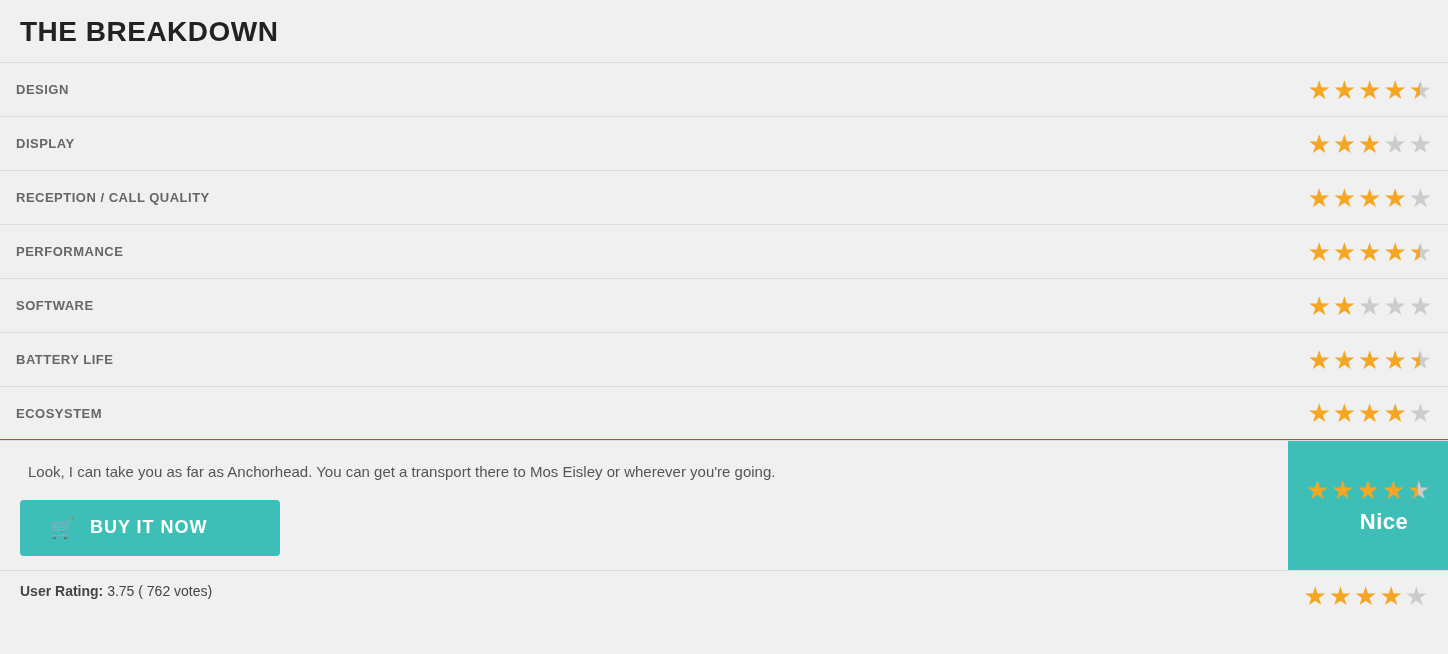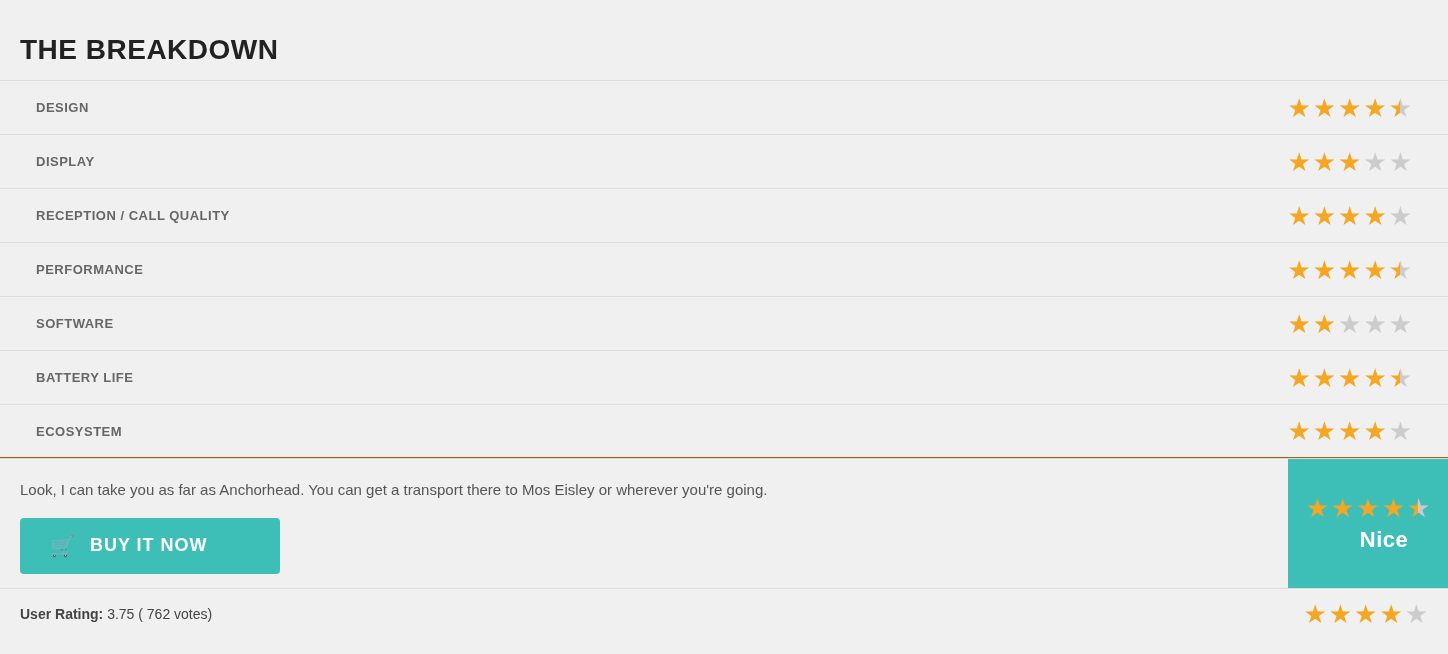--- a/index.html
+++ b/index.html
@@ -11,29 +11,29 @@
     .container {
       width: 1448px;
       min-height: 654px;
       background: #f0f0f0;
       padding: 0;
     }
     .section-title {
       font-size: 28px;
       font-weight: 900;
       color: #222;
-      padding: 34px 20px 14px 20px;
+      padding: 16px 20px 14px 20px;
       background: #f0f0f0;
       letter-spacing: 0.5px;
     }
     .breakdown-row {
       display: flex;
       align-items: center;
       justify-content: space-between;
-      padding: 0 36px;
+      padding: 0 16px;
       height: 54px;
       border-top: 1px solid #ddd;
       background: #f0f0f0;
     }
     .breakdown-row:last-of-type {
       border-bottom: 1px solid #a16207;
     }
     .row-label {
       font-size: 13px;
       font-weight: 700;
@@ -69,20 +69,21 @@
       padding: 20px 20px 10px 20px;
       display: flex;
       flex-direction: column;
       justify-content: flex-start;
       gap: 16px;
     }
     .quote-text {
       font-size: 15px;
       color: #555;
       line-height: 1.5;
+      margin-left: 8px;
     }
     .buy-button {
       display: inline-flex;
       align-items: center;
       gap: 14px;
       background: #3dbfb8;
       color: #fff;
       border: none;
       border-radius: 4px;
       padding: 0 30px;
@@ -109,21 +110,20 @@
     }
     .overall-label {
       font-size: 22px;
       font-weight: 700;
       color: #fff;
       letter-spacing: 0.5px;
       margin-left: 32px;
     }
     .user-rating-row {
       display: flex;
-      align-items: center;
       justify-content: space-between;
       padding: 12px 20px;
       border-top: 1px solid #ddd;
       background: #f0f0f0;
     }
     .user-rating-text {
       font-size: 14px;
       color: #444;
     }
     .user-rating-text strong {

